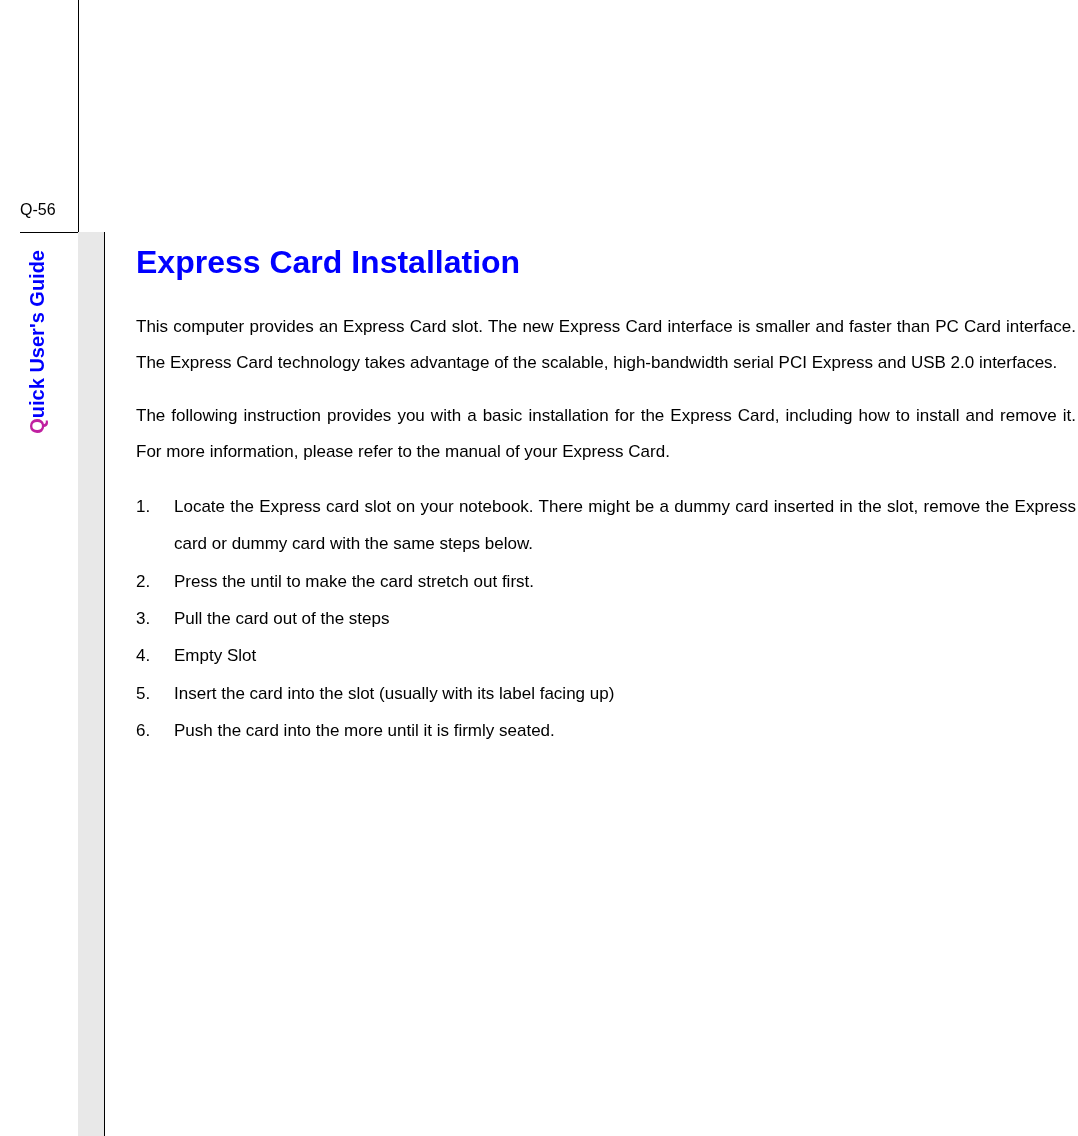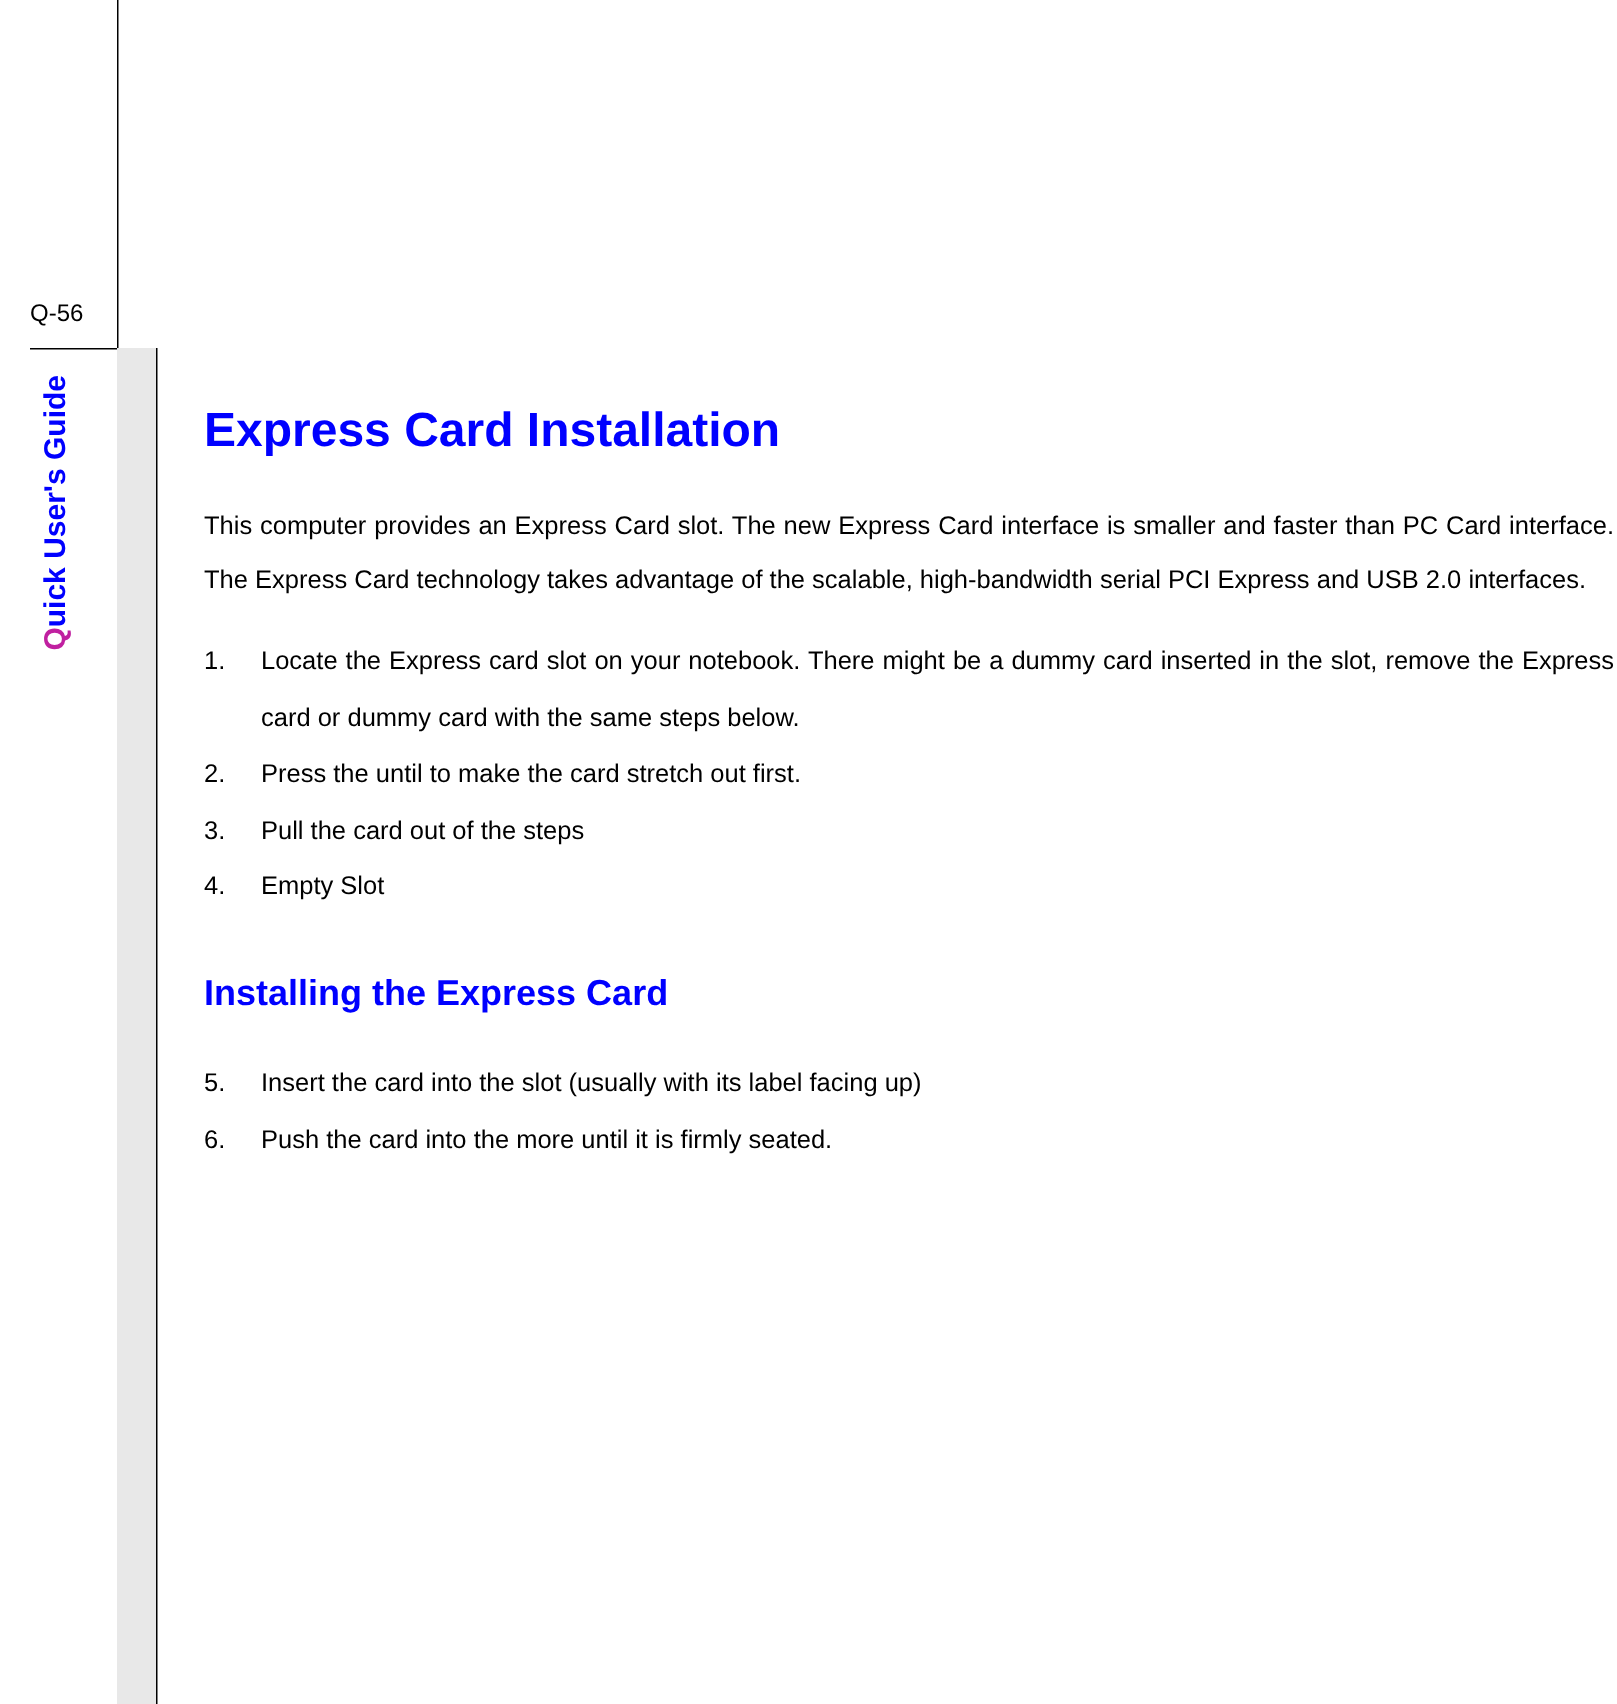--- a/index.html
+++ b/index.html
@@ -64,21 +64,21 @@
     .gray-strip {
       position: absolute;
       top: 232px;
       left: 78px;
       width: 26px;
       height: 904px;
       background: #e8e8e8;
     }
     .content {
       position: absolute;
-      top: 268px;
+      top: 244px;
       left: 136px;
       right: 0;
       padding-right: 2px;
     }
     .heading-1 {
       color: #0000ff;
       font-size: 32px;
       font-weight: bold;
       margin-bottom: 28px;
     }
@@ -125,41 +125,41 @@
 <div class="gray-strip"></div>
 <div class="vertical-line-2"></div>
 
 <div class="sidebar-text">
   <span>Q</span><span>uick User's Guide</span>
 </div>
 
 <div class="content">
   <h1 class="heading-1">Express Card Installation</h1>
   <p class="body-text">This computer provides an Express Card slot.  The new Express Card interface is smaller and faster than PC Card interface.  The Express Card technology takes advantage of the scalable, high-bandwidth serial PCI Express and USB 2.0 interfaces.</p>
+  <p class="body-text">The following instruction provides you with a basic installation for the Express Card, including how to install and remove it.   For more information, please refer to the manual of your Express Card.</p>
 
   <ol class="list">
     <li class="list-item">
       <span class="list-num">1.</span>
       <span class="list-text">Locate the Express card slot on your notebook.   There might be a dummy card inserted in the slot, remove the Express card or dummy card with the same steps below.</span>
     </li>
     <li class="list-item">
       <span class="list-num">2.</span>
       <span class="list-text">Press the until to make the card stretch out first.</span>
     </li>
     <li class="list-item">
       <span class="list-num">3.</span>
       <span class="list-text">Pull the card out of the steps</span>
     </li>
     <li class="list-item">
       <span class="list-num">4.</span>
       <span class="list-text">Empty Slot</span>
     </li>
   </ol>
 
-  <h2 class="heading-2">Installing the Express Card</h2>
   <ol class="list">
     <li class="list-item">
       <span class="list-num">5.</span>
       <span class="list-text">Insert the card into the slot (usually with its label facing up)</span>
     </li>
     <li class="list-item">
       <span class="list-num">6.</span>
       <span class="list-text">Push the card into the more until it is firmly seated.</span>
     </li>
   </ol>

